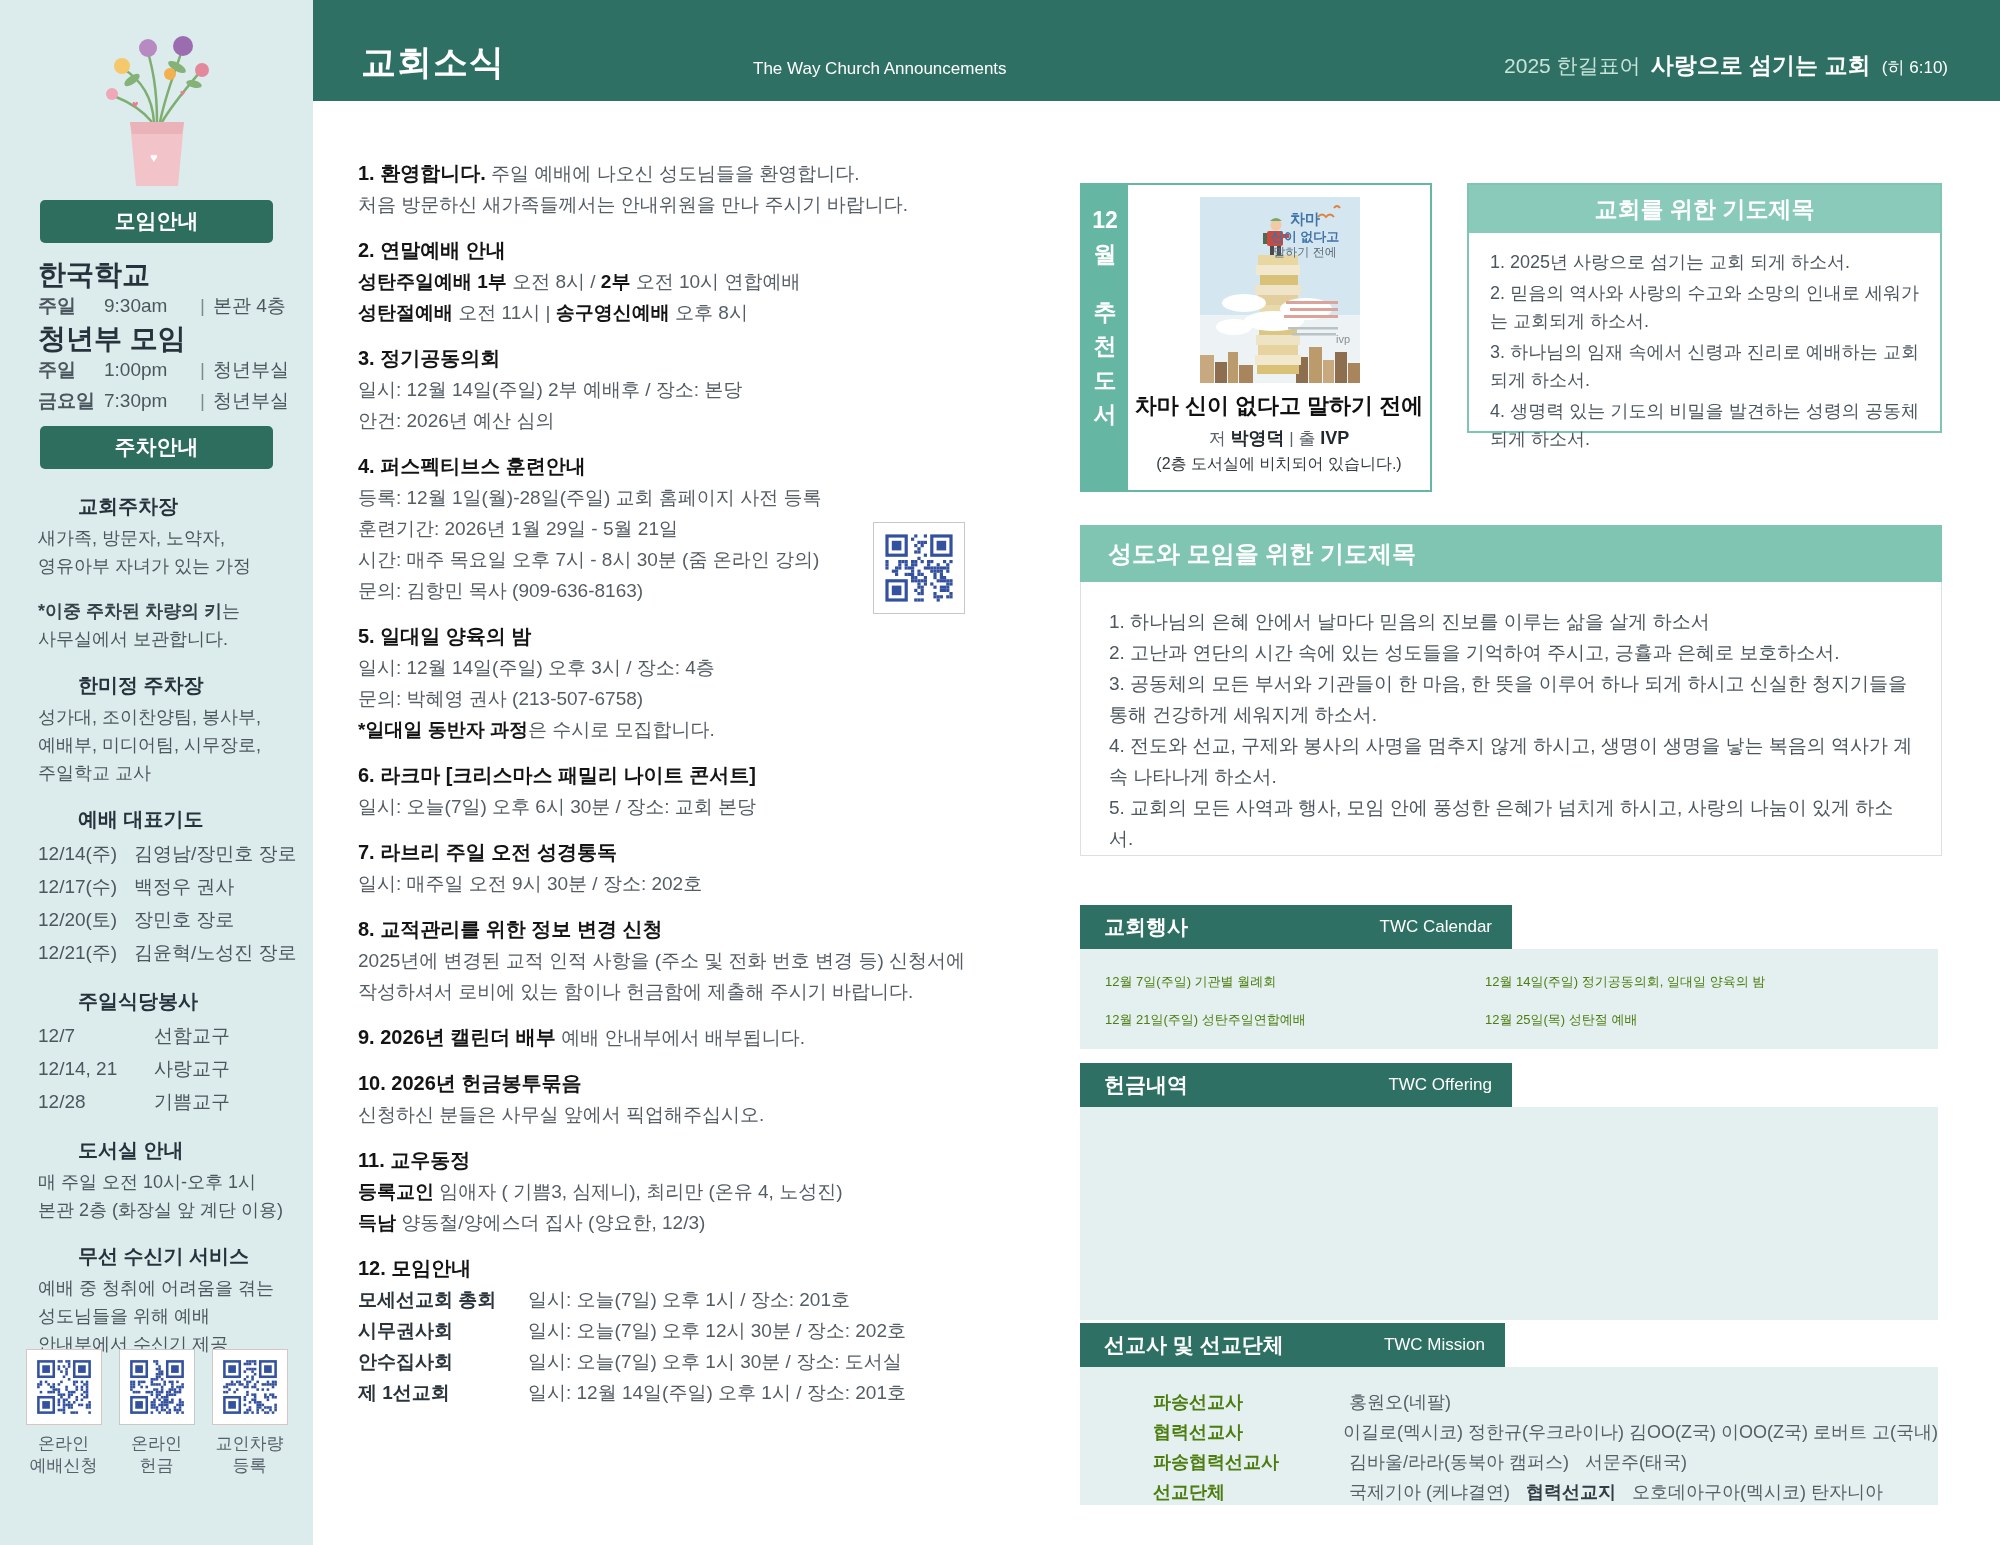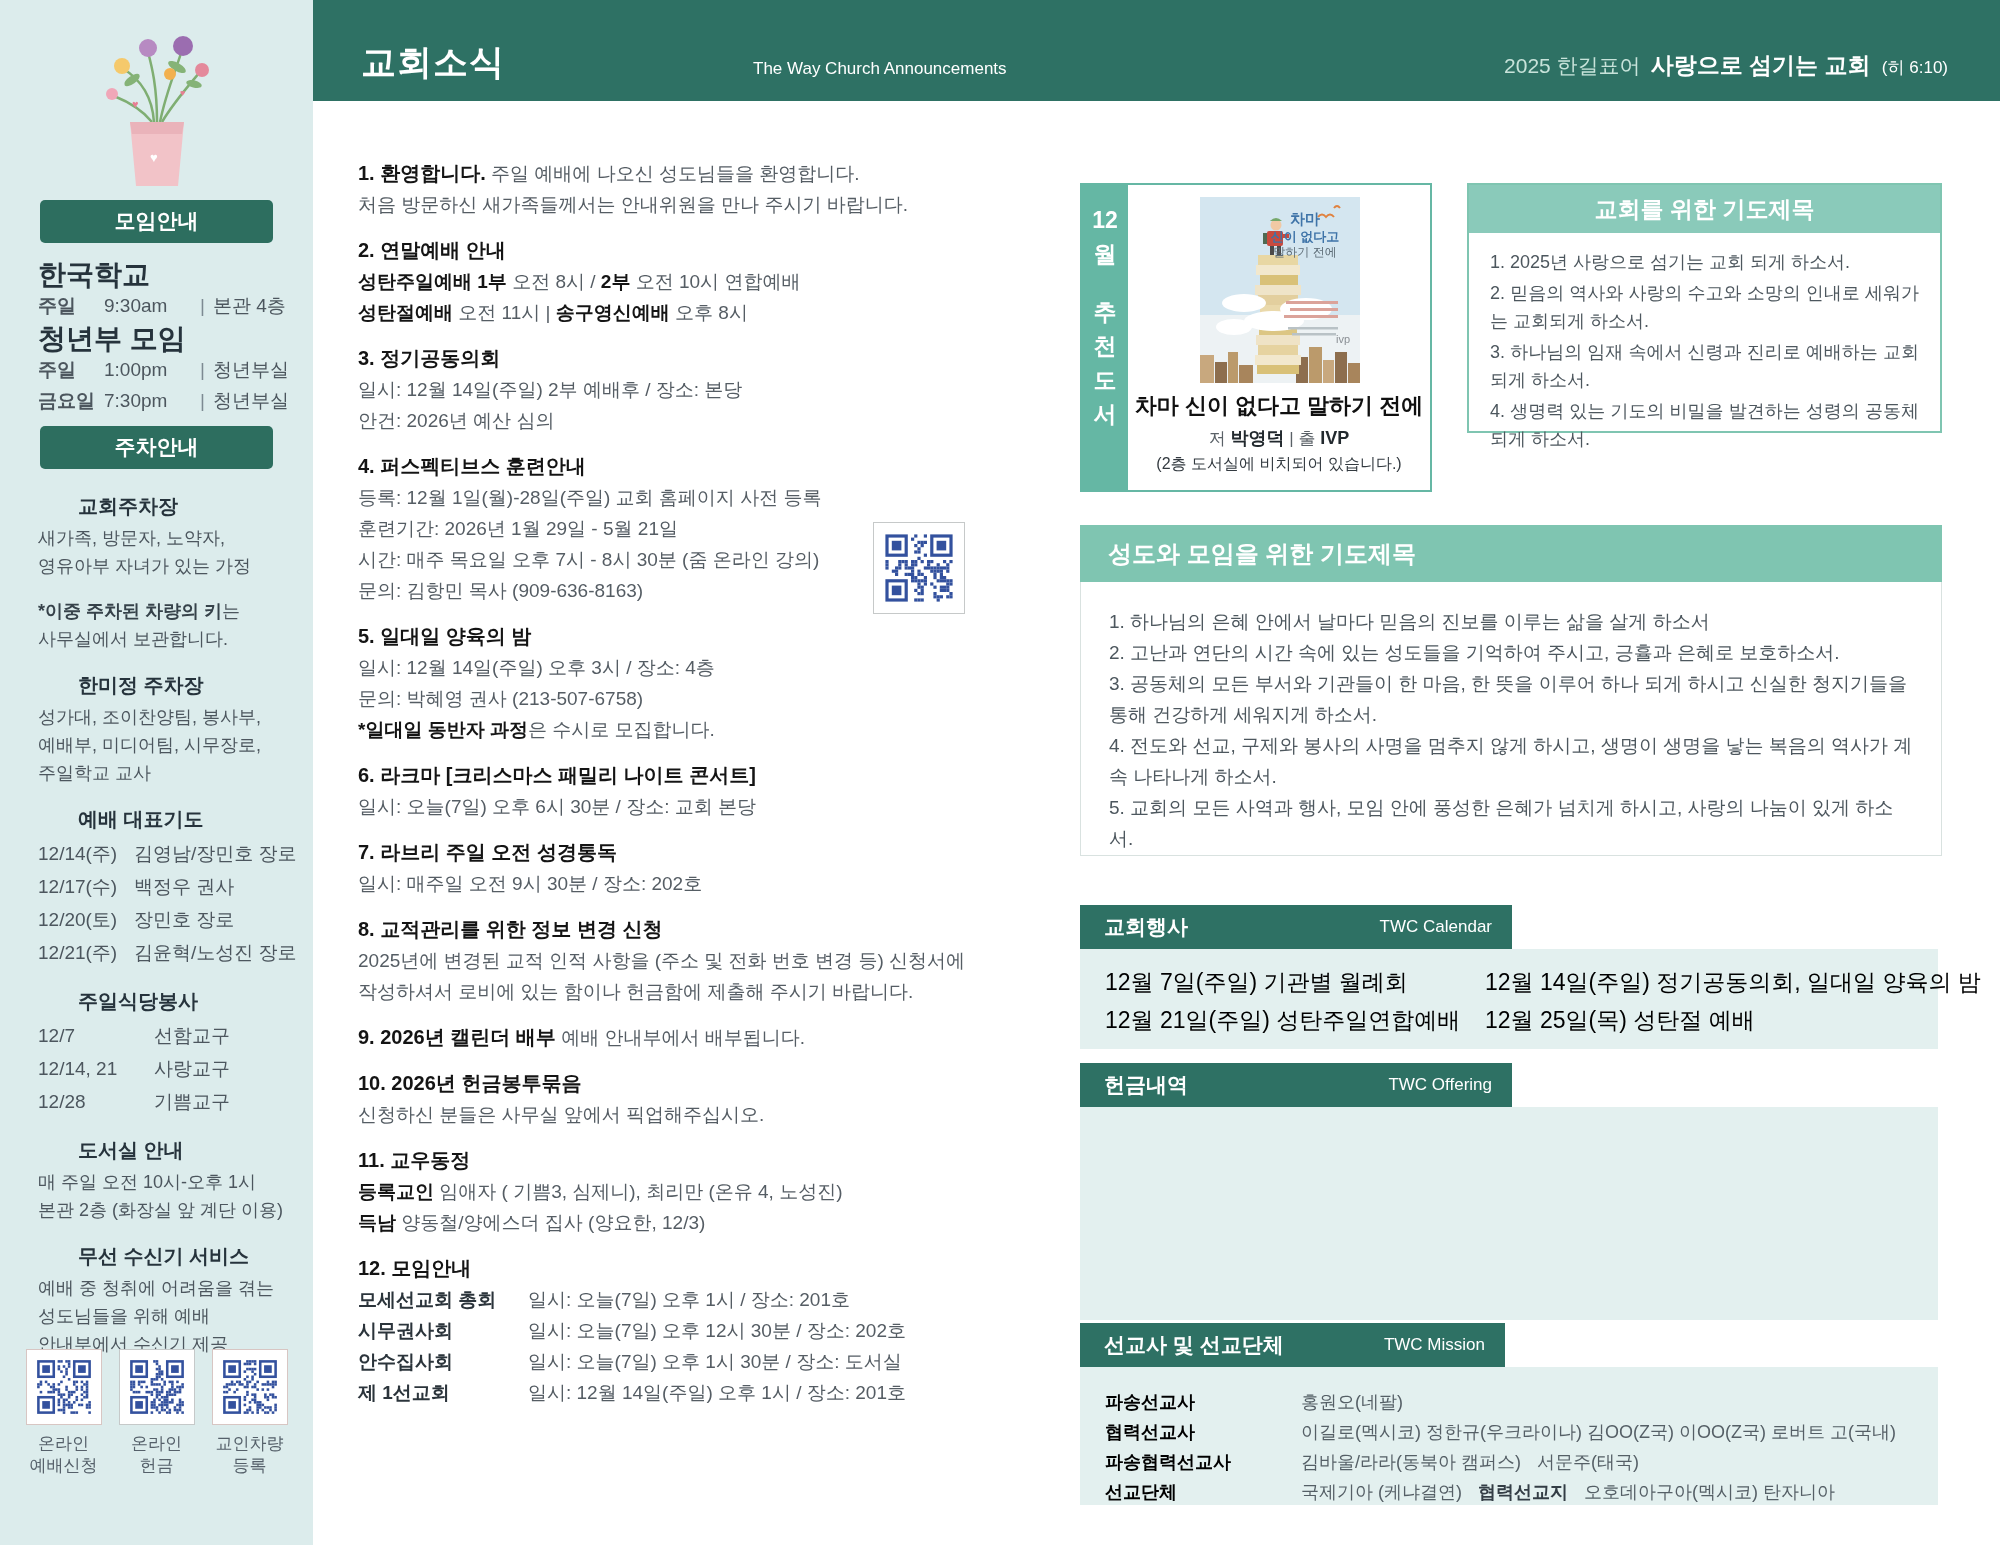--- a/index.html
+++ b/index.html
@@ -86,27 +86,27 @@
   .panel-bar { position:absolute; left:1080px; width:432px; height:44px; background:#2e7164; color:#fff;
                display:flex; justify-content:space-between; align-items:center; padding:0 20px 0 24px; }
   .panel-bar .pt { font-weight:bold; font-size:21px; }
   .panel-bar .tag { font-size:17px; }
   .panel-body { position:absolute; left:1080px; width:858px; background:#e3f0ef; }
   #cal-bar { top:905px; }
   #cal-body { top:949px; height:100px; }
   #cal-body .col { position:absolute; top:14px; }
   #cal-body .c1 { left:25px; }
   #cal-body .c2 { left:405px; }
-  #cal-body .cal-line { font-size:23px; line-height:38px; color:#000000; white-space:nowrap; }
+  #cal-body .cal-line { font-size:13px; line-height:38px; color:#4d7c0f; white-space:nowrap; }
   #off-bar { top:1063px; }
   #off-body { top:1107px; height:213px; }
   #mis-bar { top:1323px; width:425px; }
   #mis-body { top:1367px; height:138px; padding:20px 0 0 25px; }
   .mis-row { display:flex; line-height:30px; font-size:18px; white-space:nowrap; }
-  .mis-row .ml { width:196px; font-weight:bold; color:#000000; }
+  .mis-row .ml { width:196px; font-weight:bold; color:#4d7c0f;margin-left:48px; }
   .mis-row .mv { color:#555f66; }
   .mis-row .mv .seg.b { font-weight:bold; color:#333d45; }
 </style>
 </head>
 <body>
 
 <div id="page">
 
   <div id="sidebar">
     <svg class="flower" width="150" height="168" viewBox="0 0 150 168">

